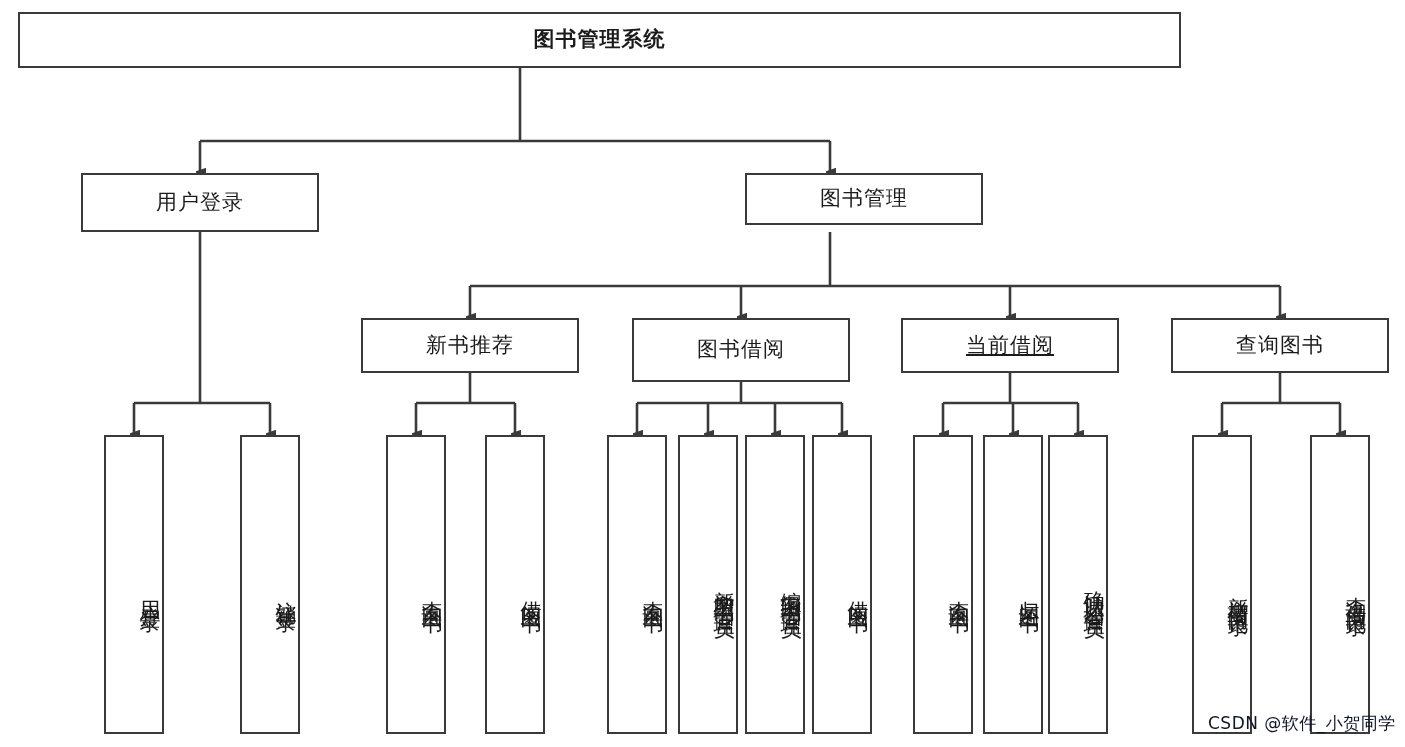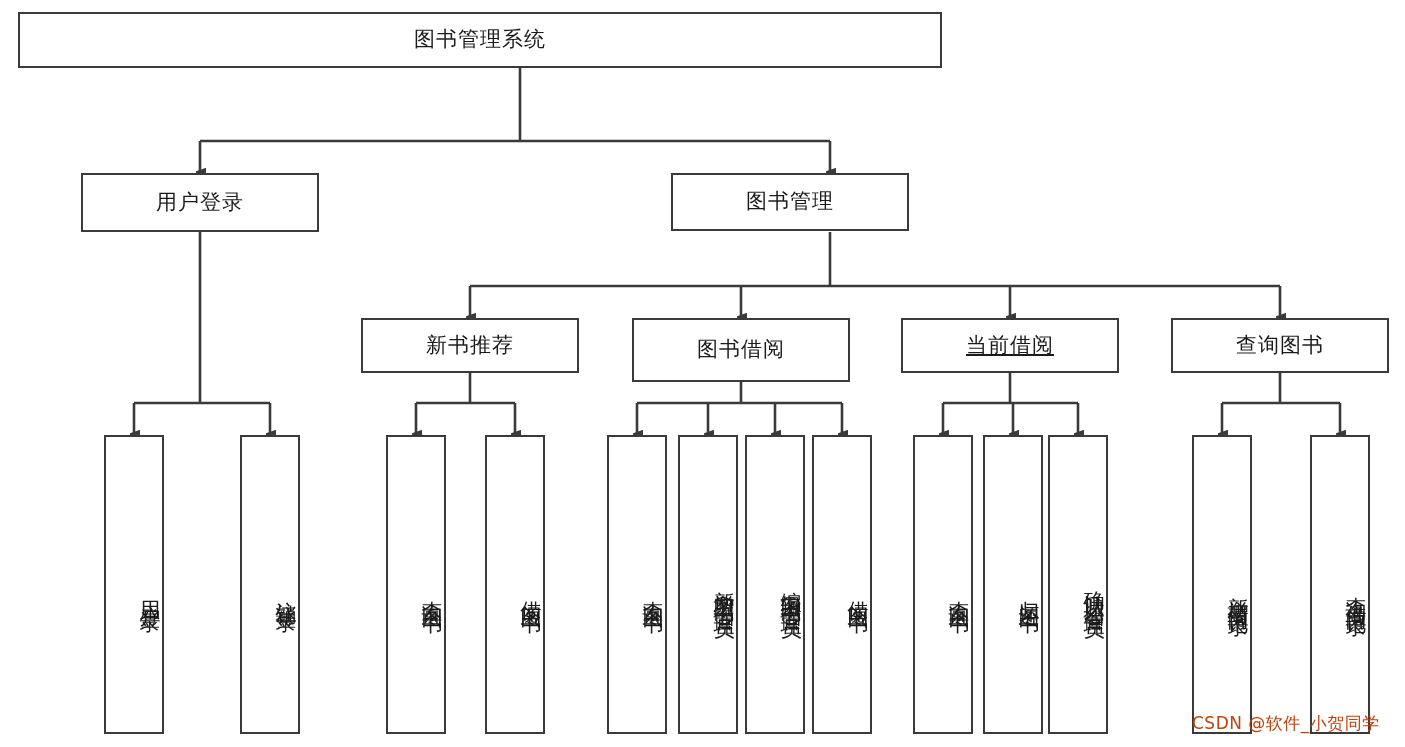--- a/index.html
+++ b/index.html
@@ -50,23 +50,24 @@
     padding-top: 14px;
   }
   .node.vert .nlabel {
     writing-mode: vertical-rl;
     text-orientation: upright;
     white-space: nowrap;
   }
   .watermark {
     position: absolute;
     font-size: 17px;
-    color: #c2410c;
+    color: #0f172a;
     white-space: nowrap;
     letter-spacing: 0.5px;
+    padding-left: 16px;
   }
 </style>
 </head>
 <body>
 
 <div id="canvas">
   <svg id="edges" viewBox="0 0 1405 747">
     <defs>
       <marker id="arrow" markerWidth="10" markerHeight="10" refX="4.2" refY="6" orient="auto" markerUnits="userSpaceOnUse">
         <path d="M0,0 L8.4,0 L4.2,12 Z" fill="#3a3a3a"></path>
@@ -102,27 +103,27 @@
         <path d="M943,403 L943,434" marker-end="url(#arrow)"></path>
         <path d="M1013,403 L1013,434" marker-end="url(#arrow)"></path>
         <path d="M1078,403 L1078,434" marker-end="url(#arrow)"></path>
         <path d="M1280,373 L1280,403"></path>
         <path d="M1222,403 L1340,403"></path>
         <path d="M1222,403 L1222,434" marker-end="url(#arrow)"></path>
         <path d="M1340,403 L1340,434" marker-end="url(#arrow)"></path>
       </g>
   </svg>
   <div id="nodes-layer">
-      <div class="node horiz" style="left: 18px; top: 12px; width: 924px; height: 56px;">
+      <div class="node horiz" style="left: 18px; top: 12px; width: 1163px; height: 56px; font-weight: bold;">
         <span class="nlabel">图书管理系统</span>
       </div>
       <div class="node horiz" style="left: 81px; top: 173px; width: 238px; height: 59px;">
         <span class="nlabel">用户登录</span>
       </div>
-      <div class="node horiz" style="left: 671px; top: 173px; width: 238px; height: 58px; text-align: right;">
+      <div class="node horiz" style="left: 745px; top: 173px; width: 238px; height: 52px; text-align: right;">
         <span class="nlabel">图书管理</span>
       </div>
       <div class="node horiz" style="left: 361px; top: 318px; width: 218px; height: 55px; text-align: center;">
         <span class="nlabel">新书推荐</span>
       </div>
       <div class="node horiz" style="left: 632px; top: 318px; width: 218px; height: 64px;">
         <span class="nlabel">图书借阅</span>
       </div>
       <div class="node horiz" style="left: 901px; top: 318px; width: 218px; height: 55px; text-decoration: underline;">
         <span class="nlabel">当前借阅</span>

